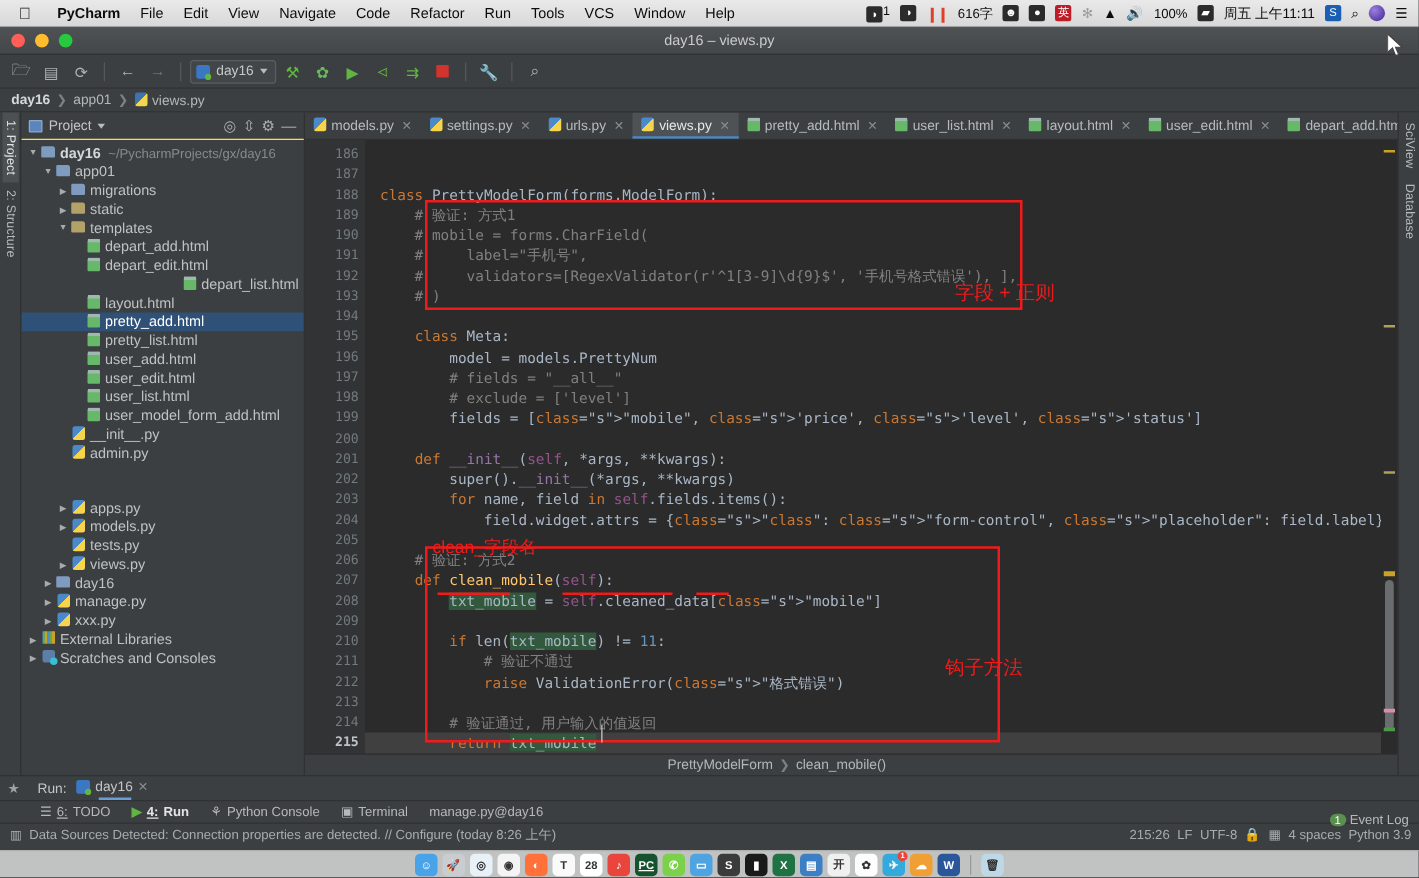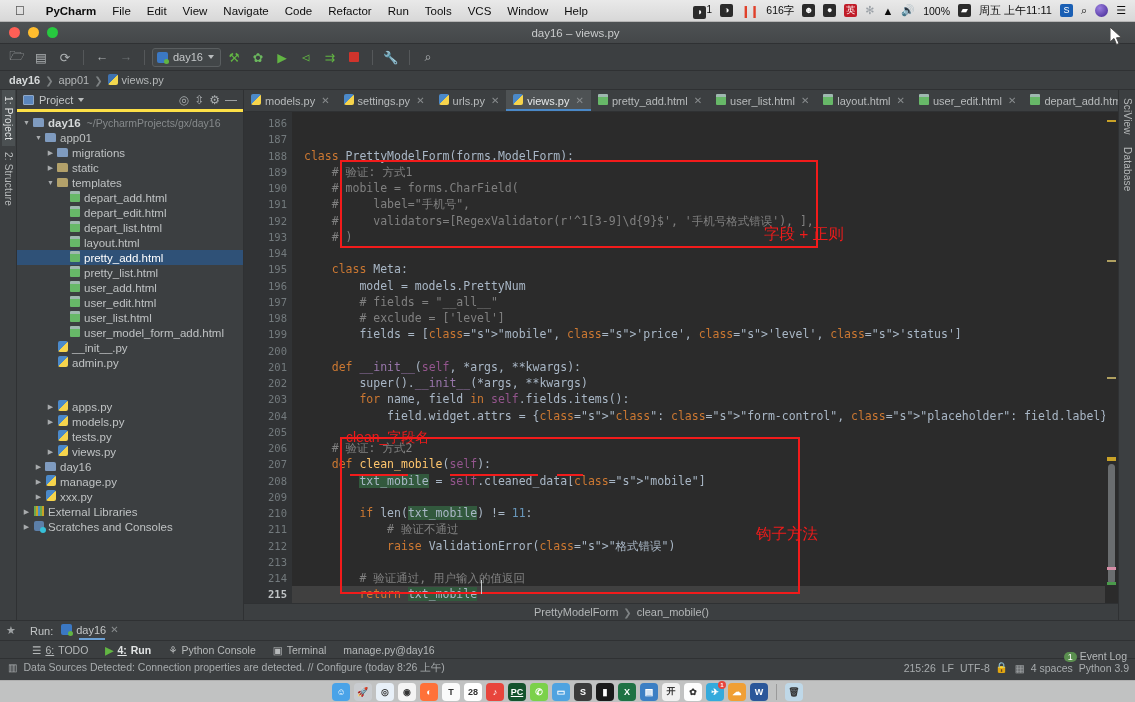--- a/index.html
+++ b/index.html
@@ -107,21 +107,21 @@
   .vtab.active { background: #4b5052; color: #e0e2e3; }
 
   
   .project {
     width: 227px; background: #3c3f41; border-right: 1px solid #2f3133;
     display: flex; flex-direction: column;
   }
   .pjhead {
     height: 22px; display: flex; align-items: center; gap: 5px;
     padding: 0 6px; font-size: 11px; color: #c3c6c7;
-    border-bottom: 3px solid #fde047;
+    border-bottom: 1px solid #fde047;
   }
   .pjhead .grow { flex: 1; }
   .pjhead .hi { color: #a9adaf; font-size: 12px; }
   .pjicon { width: 11px; height: 10px; border: 1px solid #8fa8c8; background: #5b86bd; border-radius:1px; }
   .tree { flex: 1; overflow: hidden; padding-top: 3px; font-size: 11.5px; color: #bfc2c3; }
   .node { height: 15px; display: flex; align-items: center; white-space: nowrap; padding-right: 4px; }
   .node.sel { background: #2f5177; color: #fff; }
   .tw { width: 11px; text-align: center; color: #a8abad; font-size: 7px; flex: none; }
   .nico { width: 13px; flex: none; text-align: center; margin-right: 3px; }
   .f-yellow { display:inline-block; width:11px; height:9px; background:#b3a16a; border-radius:1px 2px 1px 1px; }
@@ -385,21 +385,21 @@
             <div class="node" style="padding-left: 40px;">
               <span class="tw"></span>
               <span class="nico"><span class="f-html"></span></span>
               <span class="">depart_add.html</span>
             </div>
             <div class="node" style="padding-left: 40px;">
               <span class="tw"></span>
               <span class="nico"><span class="f-html"></span></span>
               <span class="">depart_edit.html</span>
             </div>
-            <div class="node" style="padding-left: 40px;">
+            <div class="node" style="padding-left: 40px; justify-content: flex-end;">
               <span class="tw"></span>
               <span class="nico"><span class="f-html"></span></span>
               <span class="">depart_list.html</span>
             </div>
             <div class="node" style="padding-left: 40px;">
               <span class="tw"></span>
               <span class="nico"><span class="f-html"></span></span>
               <span class="">layout.html</span>
             </div>
             <div class="node sel" style="padding-left: 40px;">

